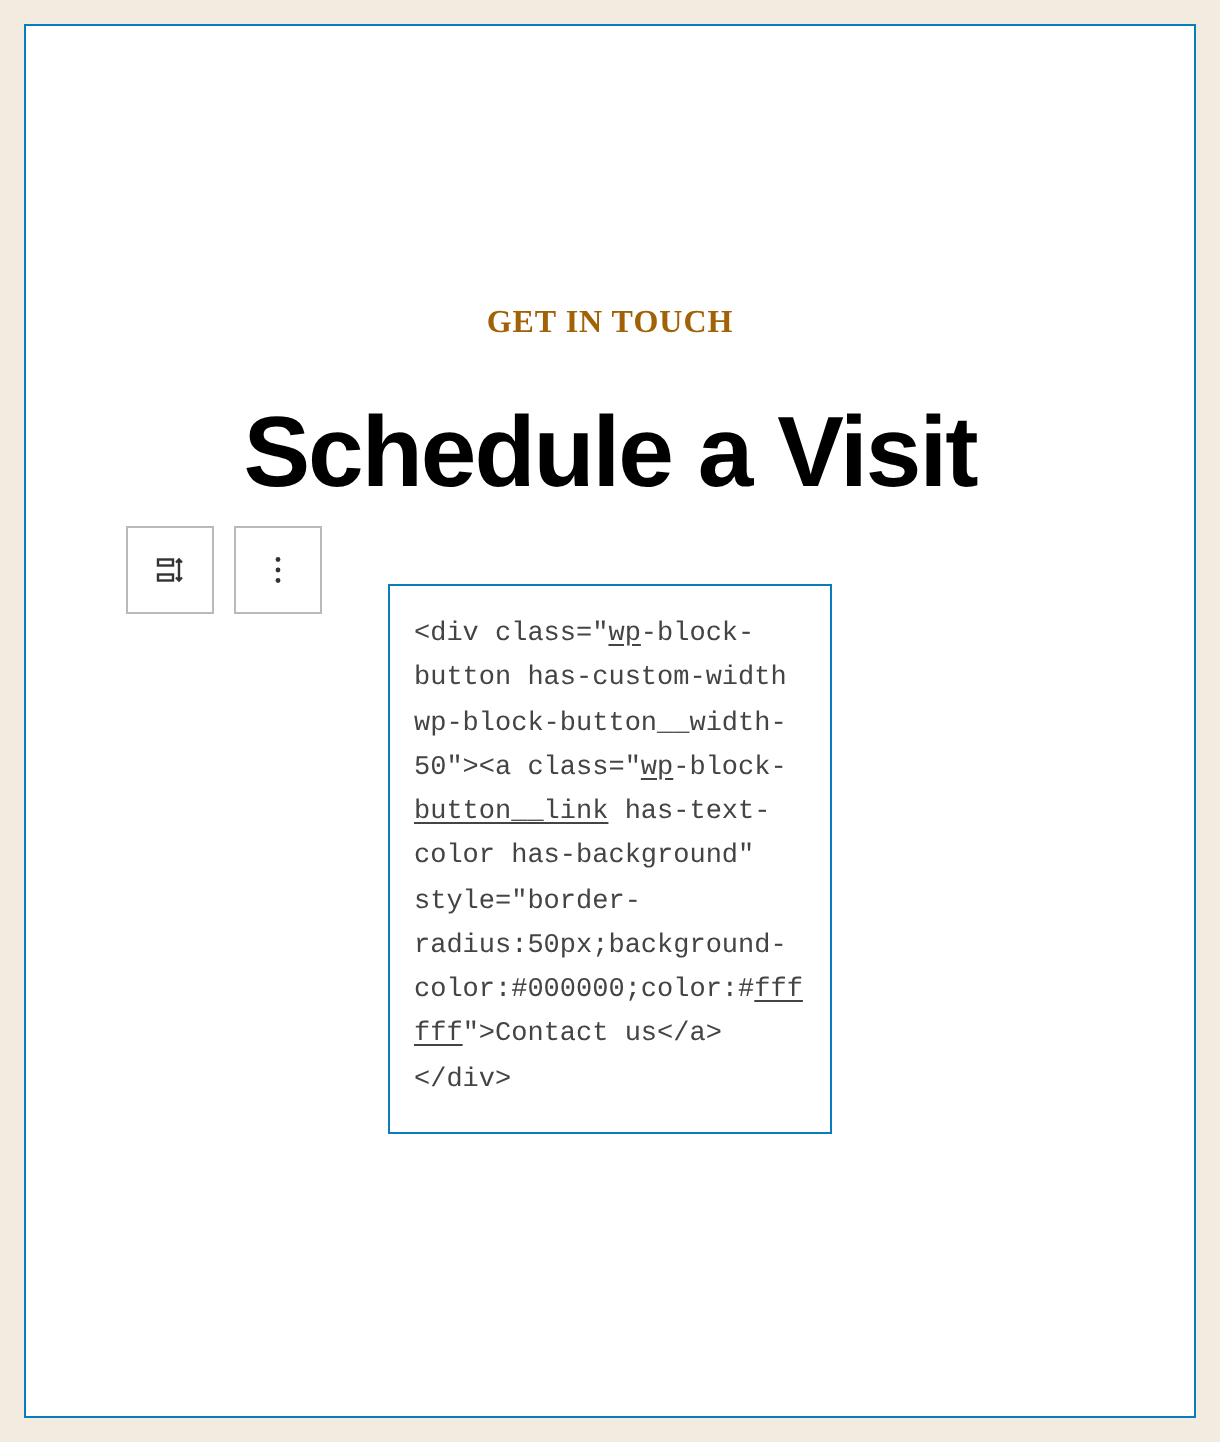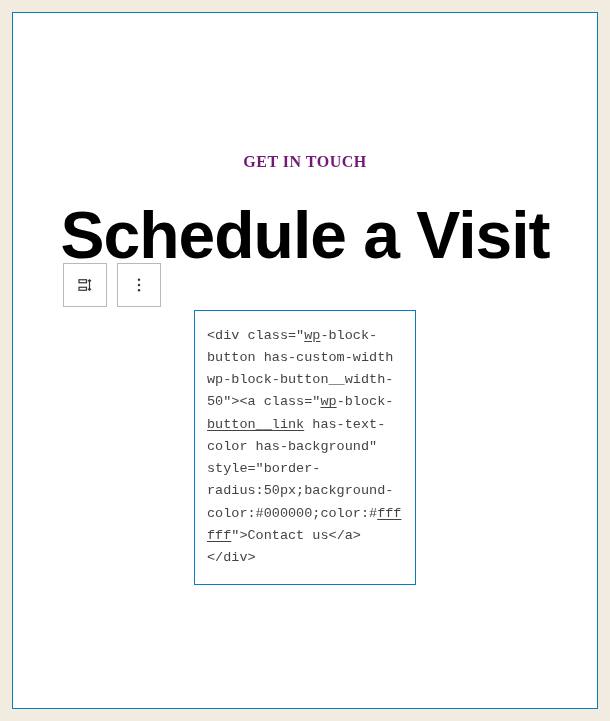--- a/index.html
+++ b/index.html
@@ -20,26 +20,26 @@
   }
   .content-area {
     margin-top: 100px;
     text-align: center;
   }
   .eyebrow {
     font-family: Georgia, "Times New Roman", serif;
     font-weight: 700;
     font-size: 16px;
     letter-spacing: 0.5px;
-    color: #701a75;
+    color: #a16207;
     margin-bottom: 28px;
   }
   .big-heading {
     font-weight: 800;
-    font-size: 66px;
+    font-size: 50px;
     line-height: 1.1;
     color: #000;
     letter-spacing: -1px;
     margin-bottom: 38px;
   }
   .toolbar {
     position: absolute;
     top: 250px;
     left: 50px;
     display: flex;

